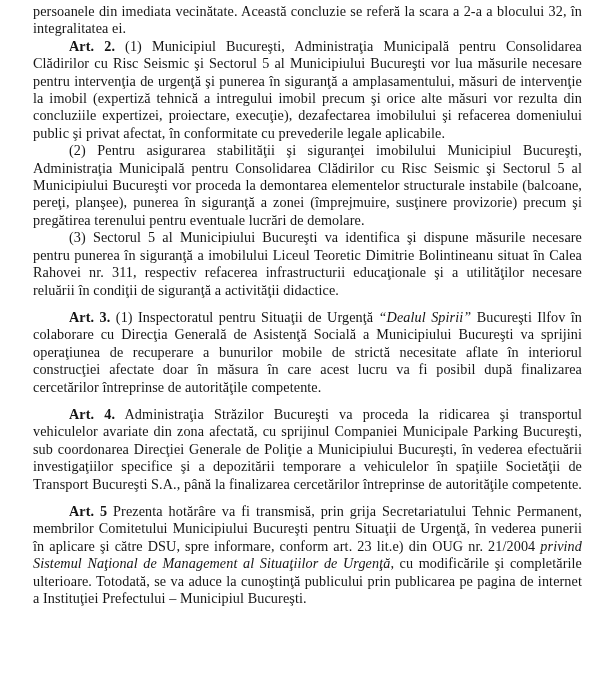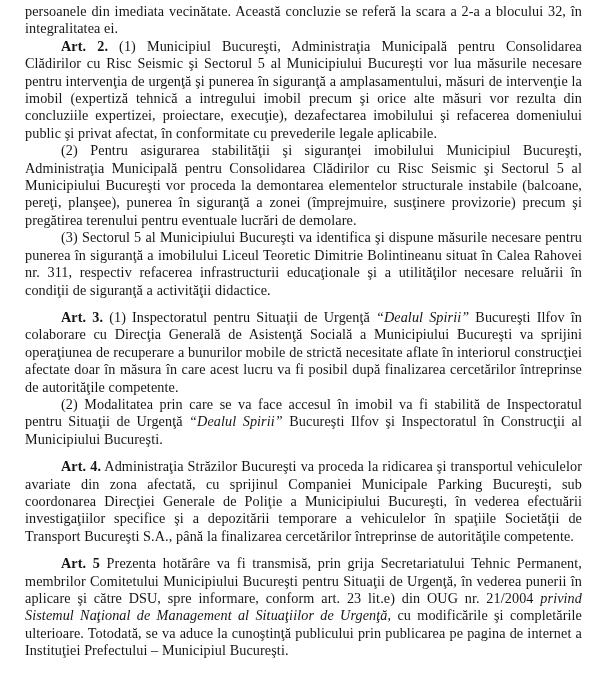--- a/index.html
+++ b/index.html
@@ -11,21 +11,21 @@
     width: 616px;
     height: 700px;
     overflow: hidden;
     font-family: "Liberation Serif", "DejaVu Serif", serif;
     color: #151515;
   }
   .page {
     box-sizing: border-box;
     width: 616px;
     height: 600px;
-    padding: 3px 34px 0 25px;
+    padding: 3px 34px 0 33px;
     font-size: 14.2px;
     line-height: 17.4px;
     text-align: justify;
     letter-spacing: 0.1px;
   }
   .para {
     margin: 0;
     text-indent: 36px;
   }
   .no-indent {
@@ -46,19 +46,18 @@
 
   <p class="para"><span class="b">Art. 2.</span><span> (1) Municipiul Bucureşti, Administraţia Municipală pentru Consolidarea Clădirilor cu Risc Seismic şi Sectorul 5 al Municipiului Bucureşti vor lua măsurile necesare pentru intervenţia de urgenţă şi punerea în siguranţă a amplasamentului, măsuri de intervenţie la imobil (expertiză tehnică a intregului imobil precum şi orice alte măsuri vor rezulta din concluziile expertizei, proiectare, execuţie), dezafectarea imobilului şi refacerea domeniului public şi privat afectat, în conformitate cu prevederile legale aplicabile.</span></p>
 
   <p class="para"><span>(2) Pentru asigurarea stabilităţii şi siguranţei imobilului Municipiul Bucureşti, Administraţia Municipală pentru Consolidarea Clădirilor cu Risc Seismic şi Sectorul 5 al Municipiului Bucureşti vor proceda la demontarea elementelor structurale instabile (balcoane, pereţi, planşee), punerea în siguranţă a zonei (împrejmuire, susţinere provizorie) precum şi pregătirea terenului pentru  eventuale lucrări de demolare.</span></p>
 
   <p class="para"><span>(3) Sectorul 5 al Municipiului Bucureşti va identifica şi dispune măsurile necesare pentru punerea în siguranţă a imobilului Liceul Teoretic Dimitrie Bolintineanu situat în Calea Rahovei nr. 311, respectiv refacerea infrastructurii educaţionale şi a utilităţilor necesare reluării în condiţii de siguranţă a activităţii didactice.</span></p>
 
 
   <p class="para gap"><span class="b">Art. 3.</span><span> (1) Inspectoratul pentru Situaţii de Urgenţă </span><span class="i">“Dealul Spirii”</span><span> Bucureşti Ilfov în colaborare cu Direcţia Generală de Asistenţă Socială a Municipiului Bucureşti va sprijini operaţiunea de recuperare a bunurilor mobile de strictă necesitate aflate în interiorul construcţiei afectate doar în măsura în care acest lucru va fi posibil după finalizarea cercetărilor întreprinse de autorităţile competente.</span></p>
 
-  <p class="para"><span>(2) Modalitatea prin care se va face accesul în imobil va fi stabilită de Inspectoratul pentru Situaţii de Urgenţă </span><span class="i">“Dealul Spirii”</span><span> Bucureşti Ilfov şi Inspectoratul în Construcţii al Municipiului Bucureşti.</span></p>
 
   <p class="para gap"><span class="b">Art. 4.</span><span> Administraţia Străzilor Bucureşti va proceda la ridicarea şi transportul vehiculelor avariate din zona afectată, cu sprijinul Companiei Municipale Parking Bucureşti, sub coordonarea Direcţiei Generale de Poliţie a Municipiului Bucureşti, în vederea efectuării investigaţiilor specifice şi a depozitării temporare a vehiculelor în spaţiile Societăţii de Transport Bucureşti S.A., până la finalizarea cercetărilor întreprinse de autorităţile competente.</span></p>
 
   <p class="para gap"><span class="b">Art. 5</span><span> Prezenta hotărâre va fi transmisă, prin grija Secretariatului Tehnic Permanent, membrilor Comitetului Municipiului Bucureşti pentru Situaţii de Urgenţă, în vederea punerii în aplicare şi către DSU, spre informare, conform art. 23 lit.e) din OUG nr. 21/2004 </span><span class="i">privind Sistemul Naţional de Management al Situaţiilor de Urgenţă</span><span>, cu modificările şi completările ulterioare. Totodată, se va aduce la cunoştinţă publicului prin publicarea pe pagina de internet a Instituţiei Prefectului – Municipiul Bucureşti.</span></p>
 
 </div>
 
 </body></html>

